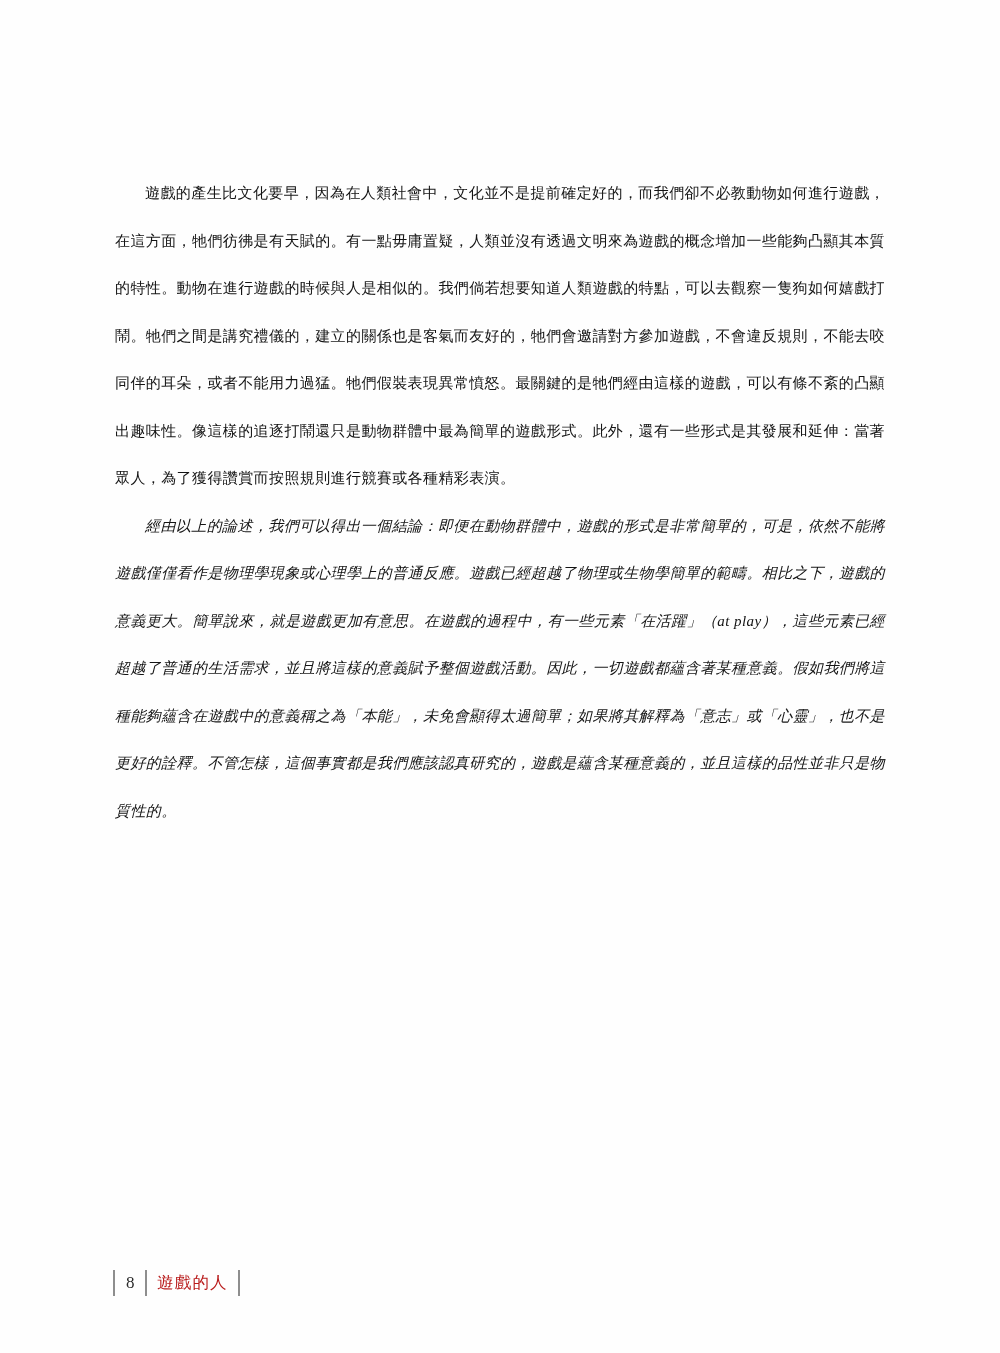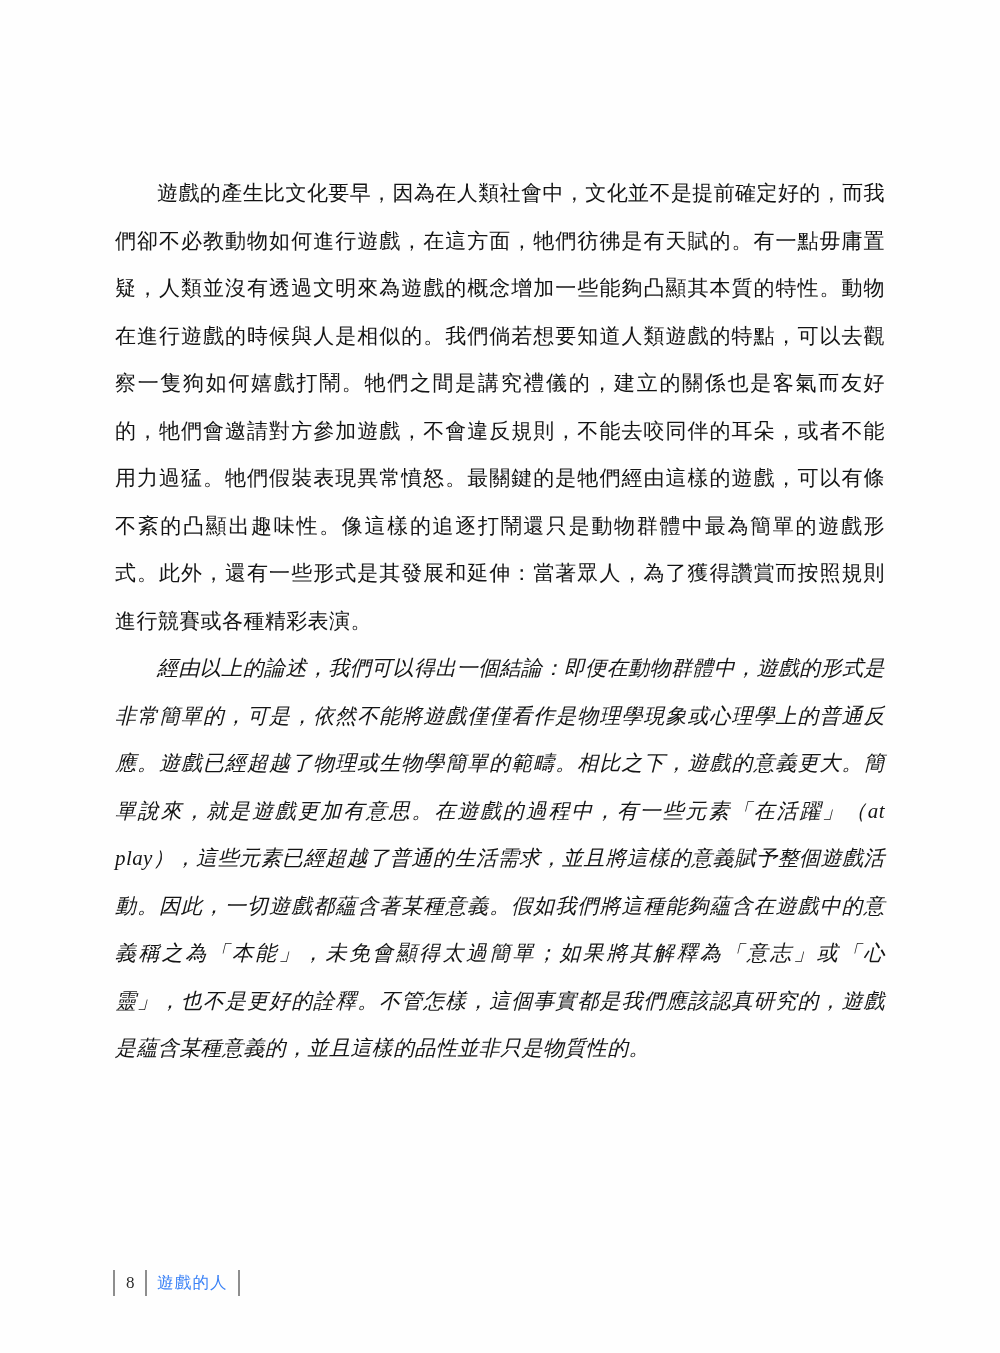--- a/index.html
+++ b/index.html
@@ -21,21 +21,21 @@
     background: #fefefe;
   }
   .text-block {
     position: absolute;
     left: 115px;
     top: 170px;
     width: 770px;
   }
   p.para {
     margin: 0 0 0 0;
-    font-size: 21px;
+    font-size: 15px;
     line-height: 47.5px;
     text-align: justify;
     text-justify: inter-character;
     letter-spacing: 0.4px;
     text-indent: 2em;
     color: #141414;
   }
   p.para + p.para {
     margin-top: 0;
     font-style: italic;
@@ -65,21 +65,21 @@
   }
   .footer .pagenum {
     font-family: "Liberation Serif", serif;
     font-size: 17px;
     letter-spacing: 0.5px;
     color: #2b2b2b;
   }
   .footer .booktitle {
     font-size: 16.5px;
     letter-spacing: 1.2px;
-    color: #3b82f6;
+    color: #b91c1c;
   }
 </style>
 </head>
 <body>
 
 <div class="page">
 
   <div class="text-block">
     <p class="para">遊戲的產生比文化要早，因為在人類社會中，文化並不是提前確定好的，而我們卻不必教動物如何進行遊戲，在這方面，牠們彷彿是有天賦的。有一點毋庸置疑，人類並沒有透過文明來為遊戲的概念增加一些能夠凸顯其本質的特性。動物在進行遊戲的時候與人是相似的。我們倘若想要知道人類遊戲的特點，可以去觀察一隻狗如何嬉戲打鬧。牠們之間是講究禮儀的，建立的關係也是客氣而友好的，牠們會邀請對方參加遊戲，不會違反規則，不能去咬同伴的耳朵，或者不能用力過猛。牠們假裝表現異常憤怒。最關鍵的是牠們經由這樣的遊戲，可以有條不紊的凸顯出趣味性。像這樣的追逐打鬧還只是動物群體中最為簡單的遊戲形式。此外，還有一些形式是其發展和延伸：當著眾人，為了獲得讚賞而按照規則進行競賽或各種精彩表演。</p>
     <p class="para">經由以上的論述，我們可以得出一個結論：即便在動物群體中，遊戲的形式是非常簡單的，可是，依然不能將遊戲僅僅看作是物理學現象或心理學上的普通反應。遊戲已經超越了物理或生物學簡單的範疇。相比之下，遊戲的意義更大。簡單說來，就是遊戲更加有意思。在遊戲的過程中，有一些元素「在活躍」（at play），這些元素已經超越了普通的生活需求，並且將這樣的意義賦予整個遊戲活動。因此，一切遊戲都蘊含著某種意義。假如我們將這種能夠蘊含在遊戲中的意義稱之為「本能」，未免會顯得太過簡單；如果將其解釋為「意志」或「心靈」，也不是更好的詮釋。不管怎樣，這個事實都是我們應該認真研究的，遊戲是蘊含某種意義的，並且這樣的品性並非只是物質性的。</p>

